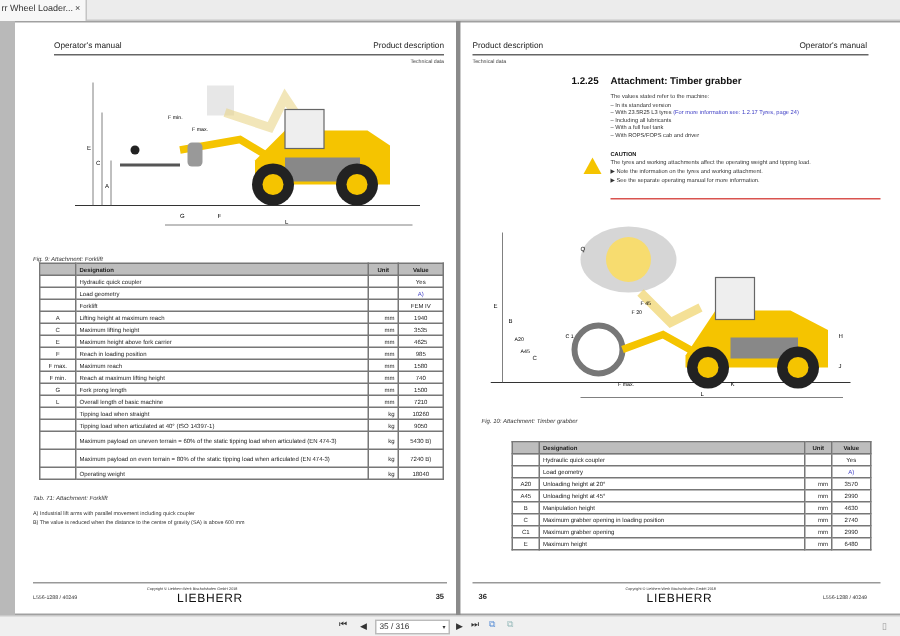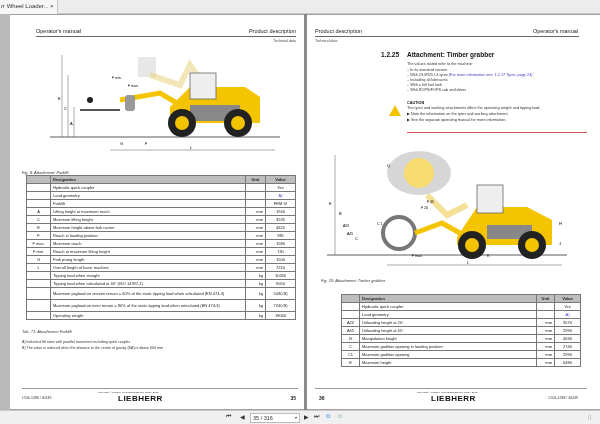--- a/index.html
+++ b/index.html
@@ -19,21 +19,21 @@
 .fig{position:absolute}
 .cap{position:absolute;font-size:4px;font-style:italic;color:#333}
 table.spec{position:absolute;border-collapse:collapse;font-size:4px;color:#222}
 table.spec td,table.spec th{border:0.6px solid #777;height:8px;padding:0 2px;white-space:nowrap}
 table.spec th{background:#bdbdbd;font-weight:bold;text-align:left}
 table.spec td.c{text-align:center}
 table.spec td.r{text-align:right}
 table.spec tr.tall td{height:12px;white-space:normal}
 .note{position:absolute;font-size:3.6px;color:#333}
 .foot{position:absolute;font-size:3.5px;color:#333}
-.logo{position:absolute;font-weight:bold;font-size:8px;letter-spacing:0.5px;color:#111}
+.logo{position:absolute;font-weight:normal;font-size:8px;letter-spacing:0.5px;color:#111}
 .pnum{position:absolute;font-size:5px;font-weight:bold;color:#222}
 .h2{position:absolute;font-size:6.5px;font-weight:bold;color:#111}
 .para{position:absolute;font-size:3.8px;color:#333;line-height:5px}
 .link{color:#3b3bc4}
 .caution{position:absolute;border-bottom:1px solid #d9534f}
 .tri{position:absolute;width:0;height:0;border-left:6px solid transparent;border-right:6px solid transparent;border-bottom:11px solid #f5c400}
 .statusbar{position:absolute;left:0;top:410px;width:600px;height:14px;background:#f0f0f0;border-top:1px solid #c9c9c9}
 .nav{position:absolute;top:2px;font-size:6px;color:#333}
 .pgbox{position:absolute;left:250px;top:2px;width:50px;height:10px;border:1px solid #bbb;background:#fff;font-size:5.5px;padding:1px 2px;color:#333}
 .pgbox .dd{position:absolute;right:2px;top:1px;font-size:4px}

